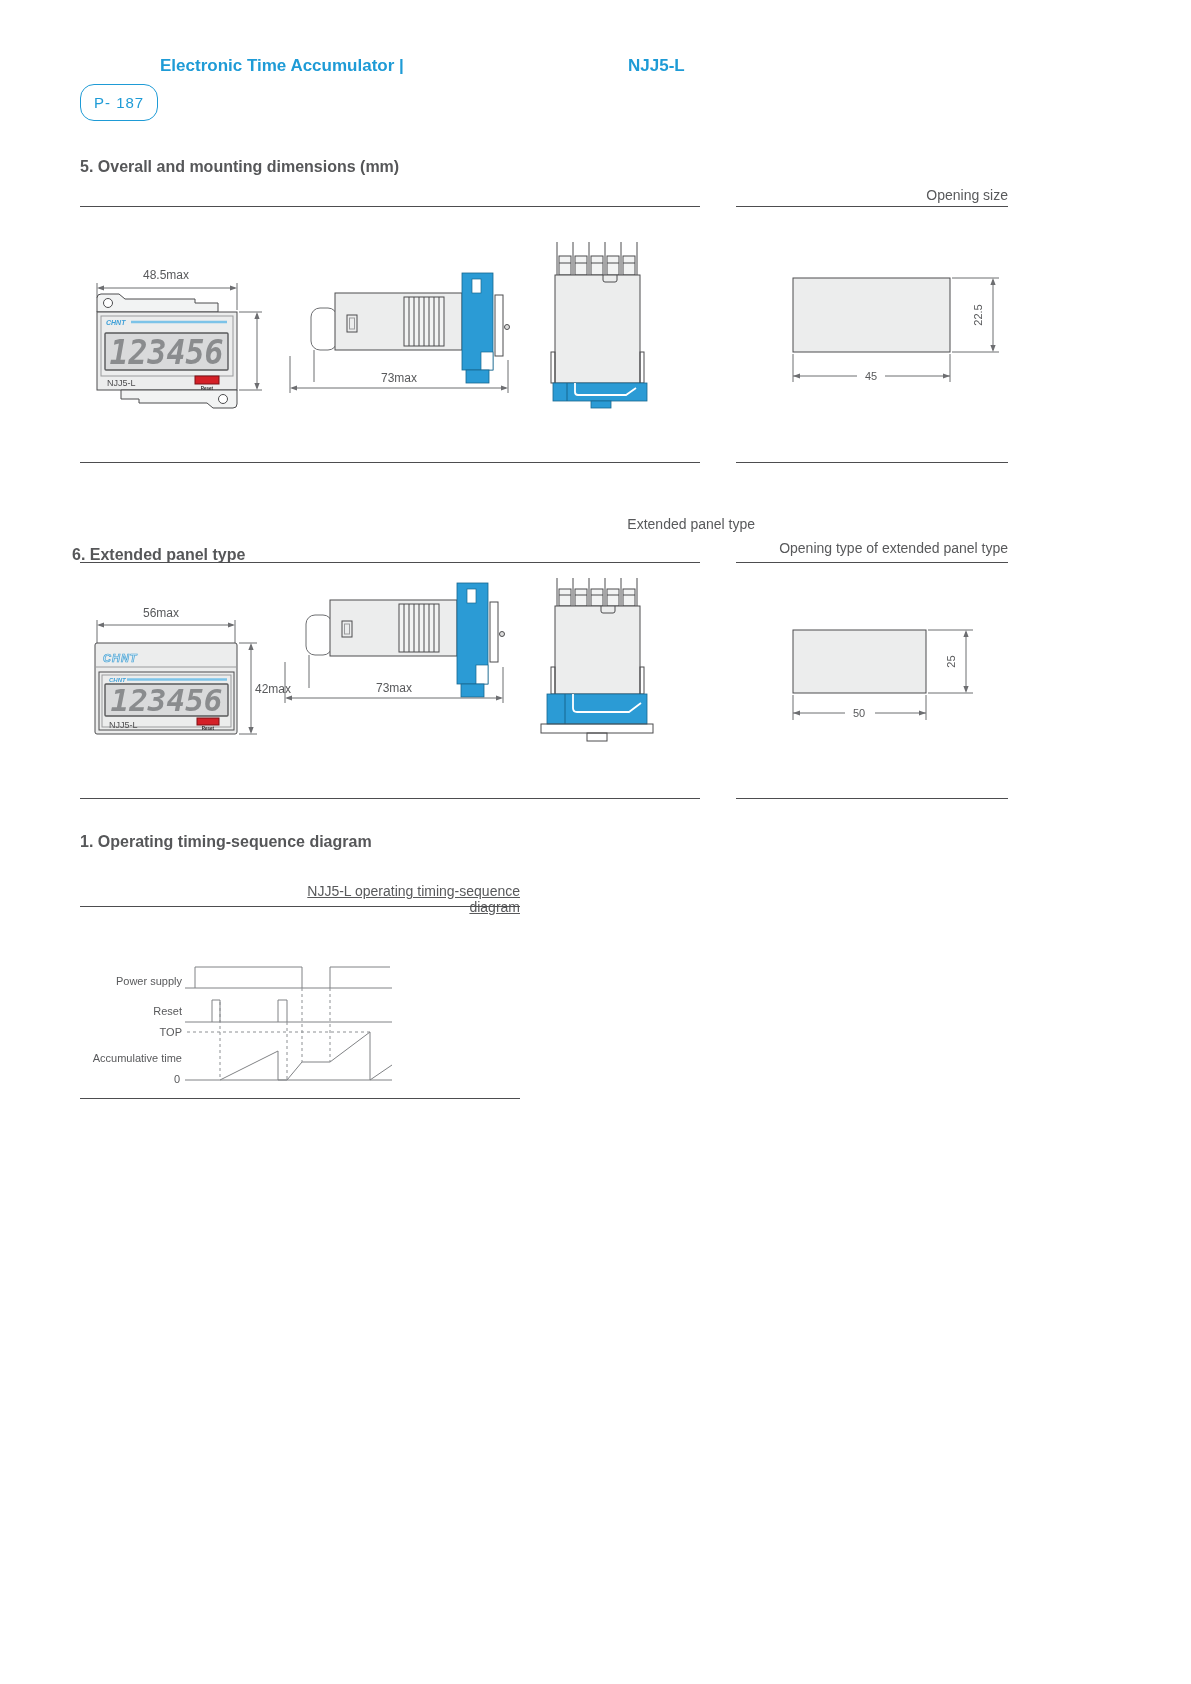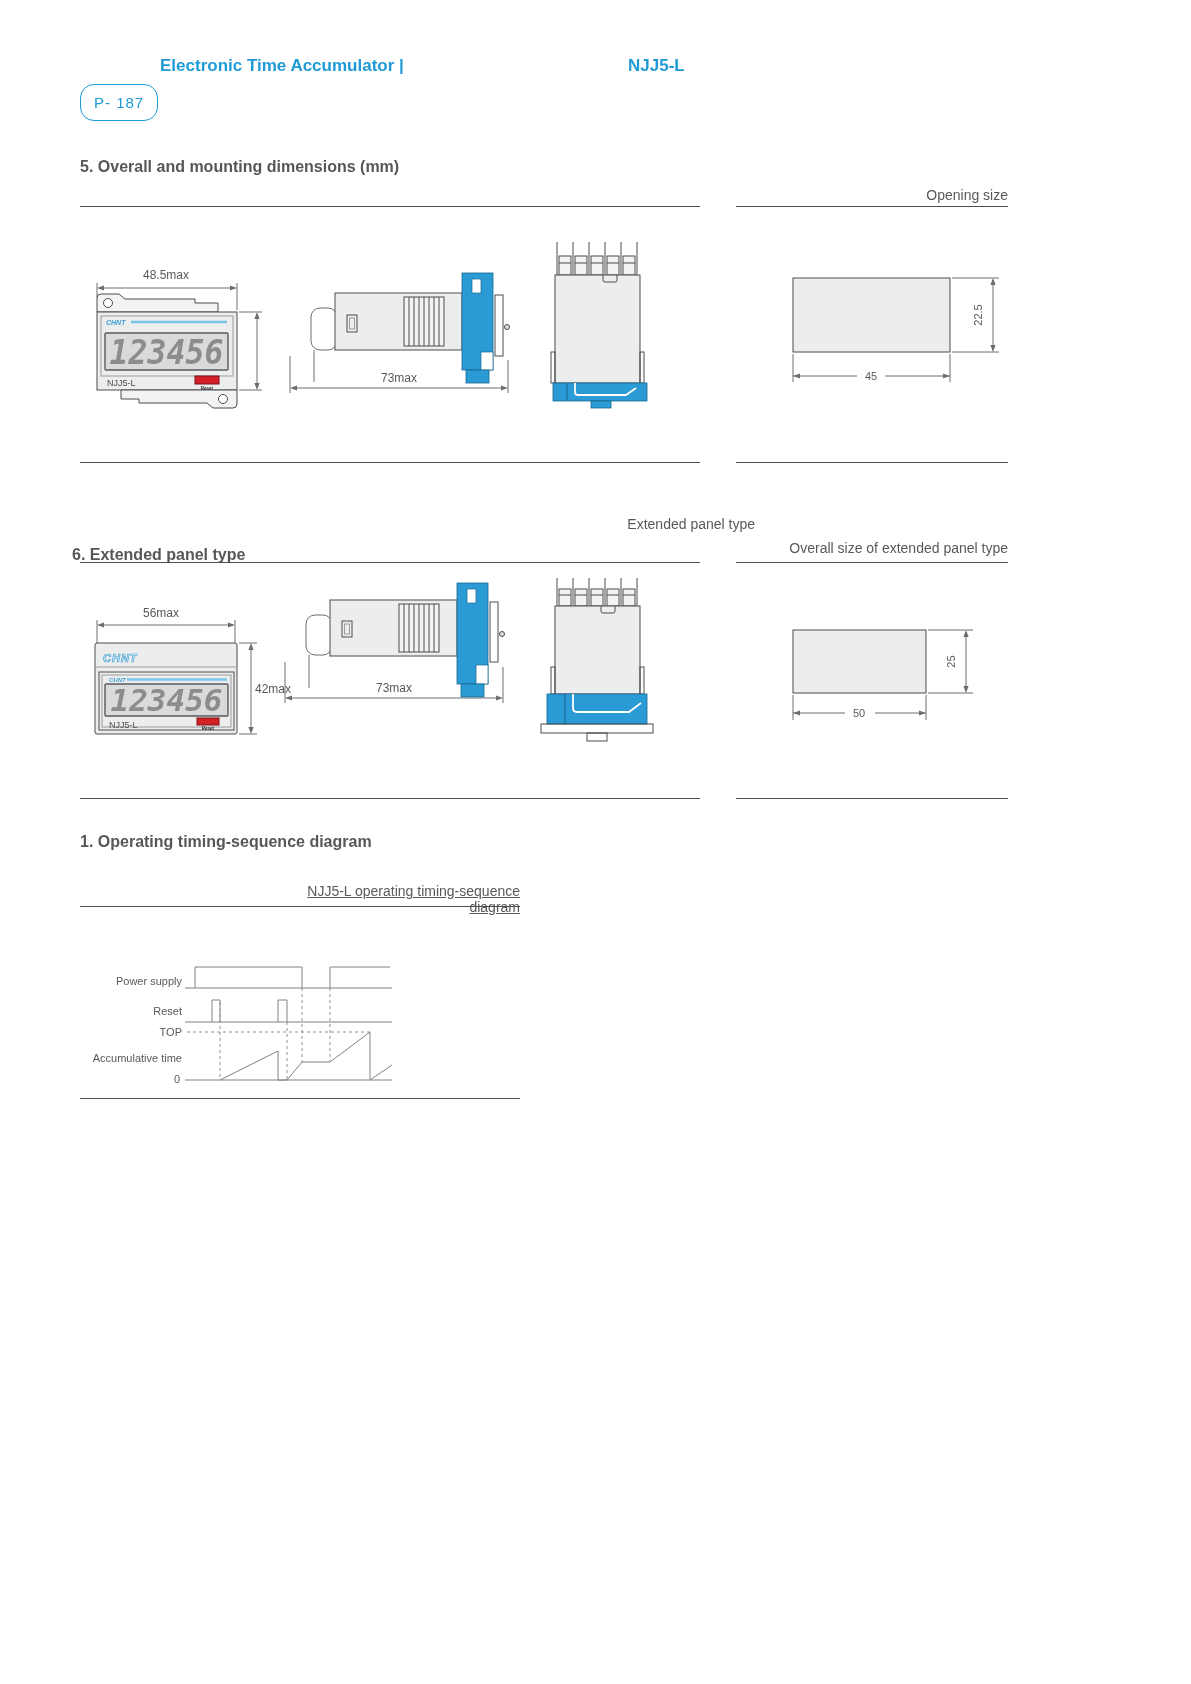--- a/index.html
+++ b/index.html
@@ -147,21 +147,21 @@
     <line x1="215" y1="30" x2="262" y2="30" class="dl"></line>
     <line x1="215" y1="104" x2="262" y2="104" class="dl"></line>
     <line x1="256" y1="32" x2="256" y2="102" class="dl"></line>
     <polygon class="arr" points="256,30 253.4,37 258.6,37"></polygon>
     <polygon class="arr" points="256,104 253.4,97 258.6,97"></polygon>
     <text x="245" y="67" text-anchor="middle" class="numtext" transform="rotate(-90 245 67)">22.5</text>
   </svg>
 
   <div class="h-sec" style="left:72px;top:502px;margin-top:44px;">6. Extended panel type</div>
   <div class="lbl" style="left:555px;width:200px;top:516px;">Extended panel type</div>
-  <div class="lbl" style="left:760px;width:248px;top:540px;">Overall size of extended panel type</div>
+  <div class="lbl" style="left:760px;width:248px;top:540px;">Opening type of extended panel type</div>
 
   <div class="rule" style="left:80px;top:562px;width:620px;"></div>
   <div class="rule" style="left:736px;top:562px;width:272px;"></div>
   <div class="rule" style="left:80px;top:798px;width:620px;"></div>
   <div class="rule" style="left:736px;top:798px;width:272px;"></div>
 
   <svg style="left:85px;top:572px;" width="215" height="180" viewBox="0 0 215 180">
     <text x="76" y="45" text-anchor="middle" class="dimtext">56max</text>
     <line x1="12" y1="48" x2="12" y2="71" class="dl"></line>
     <line x1="150" y1="48" x2="150" y2="71" class="dl"></line>

